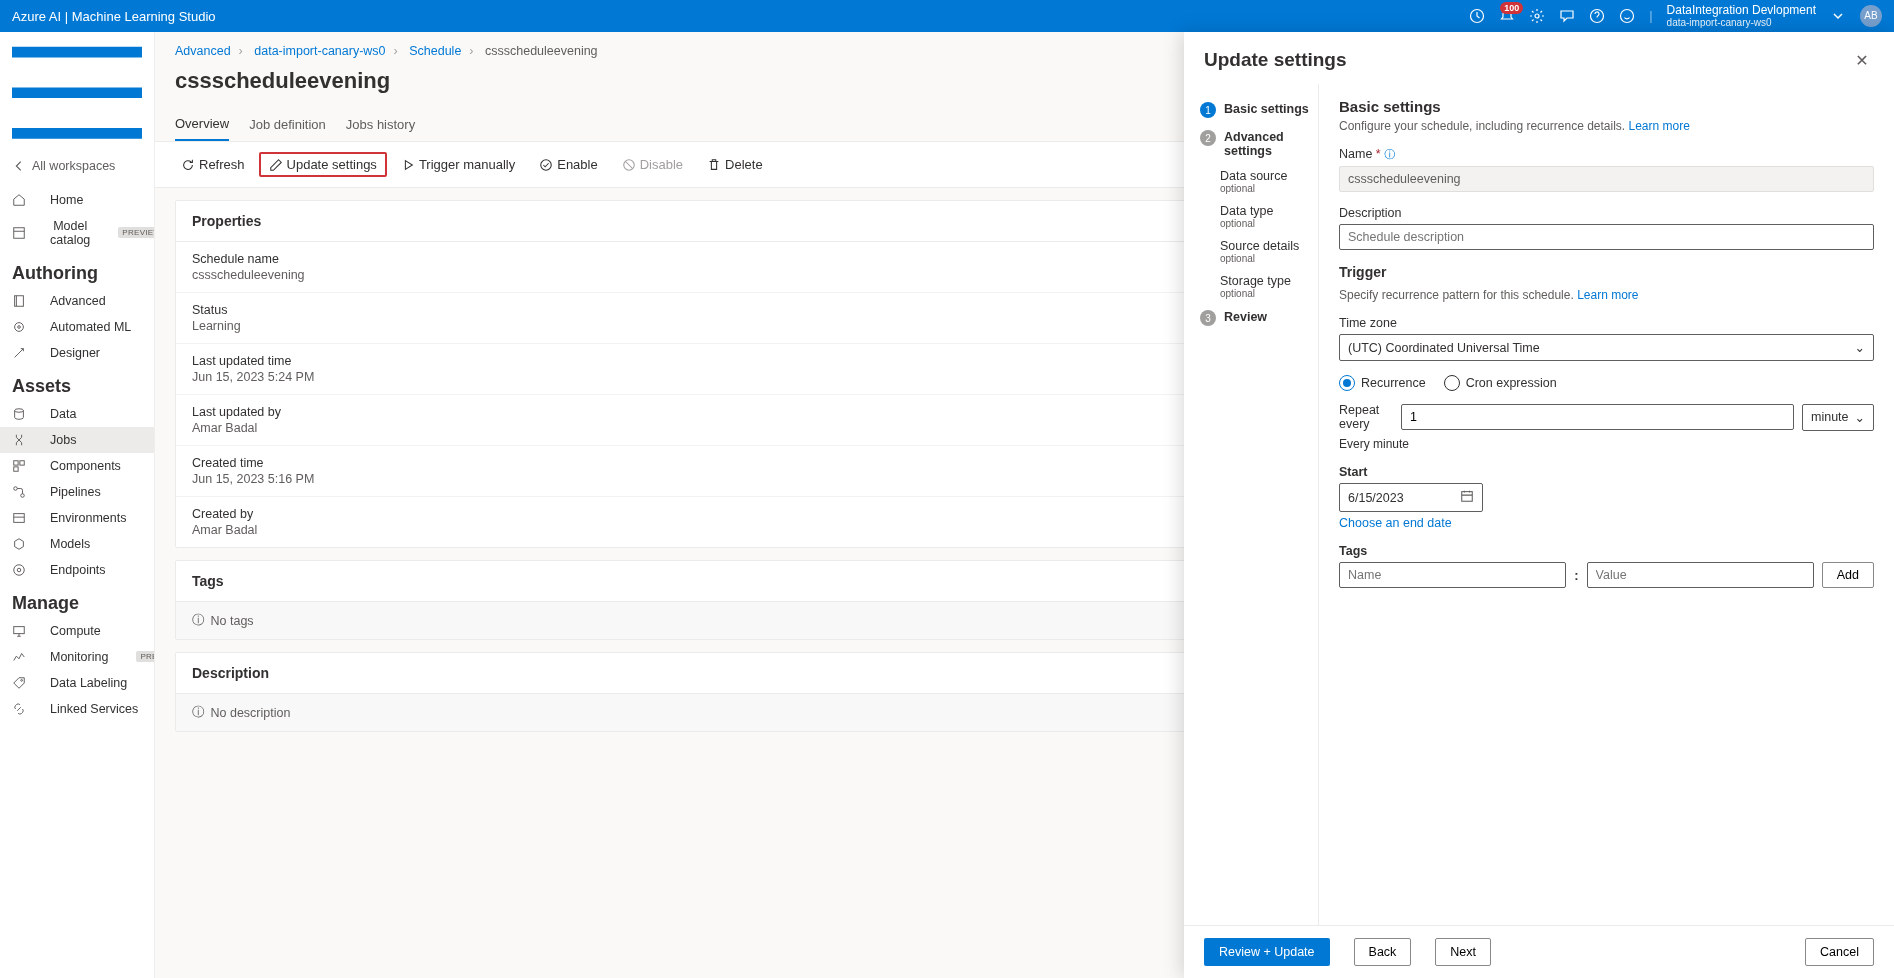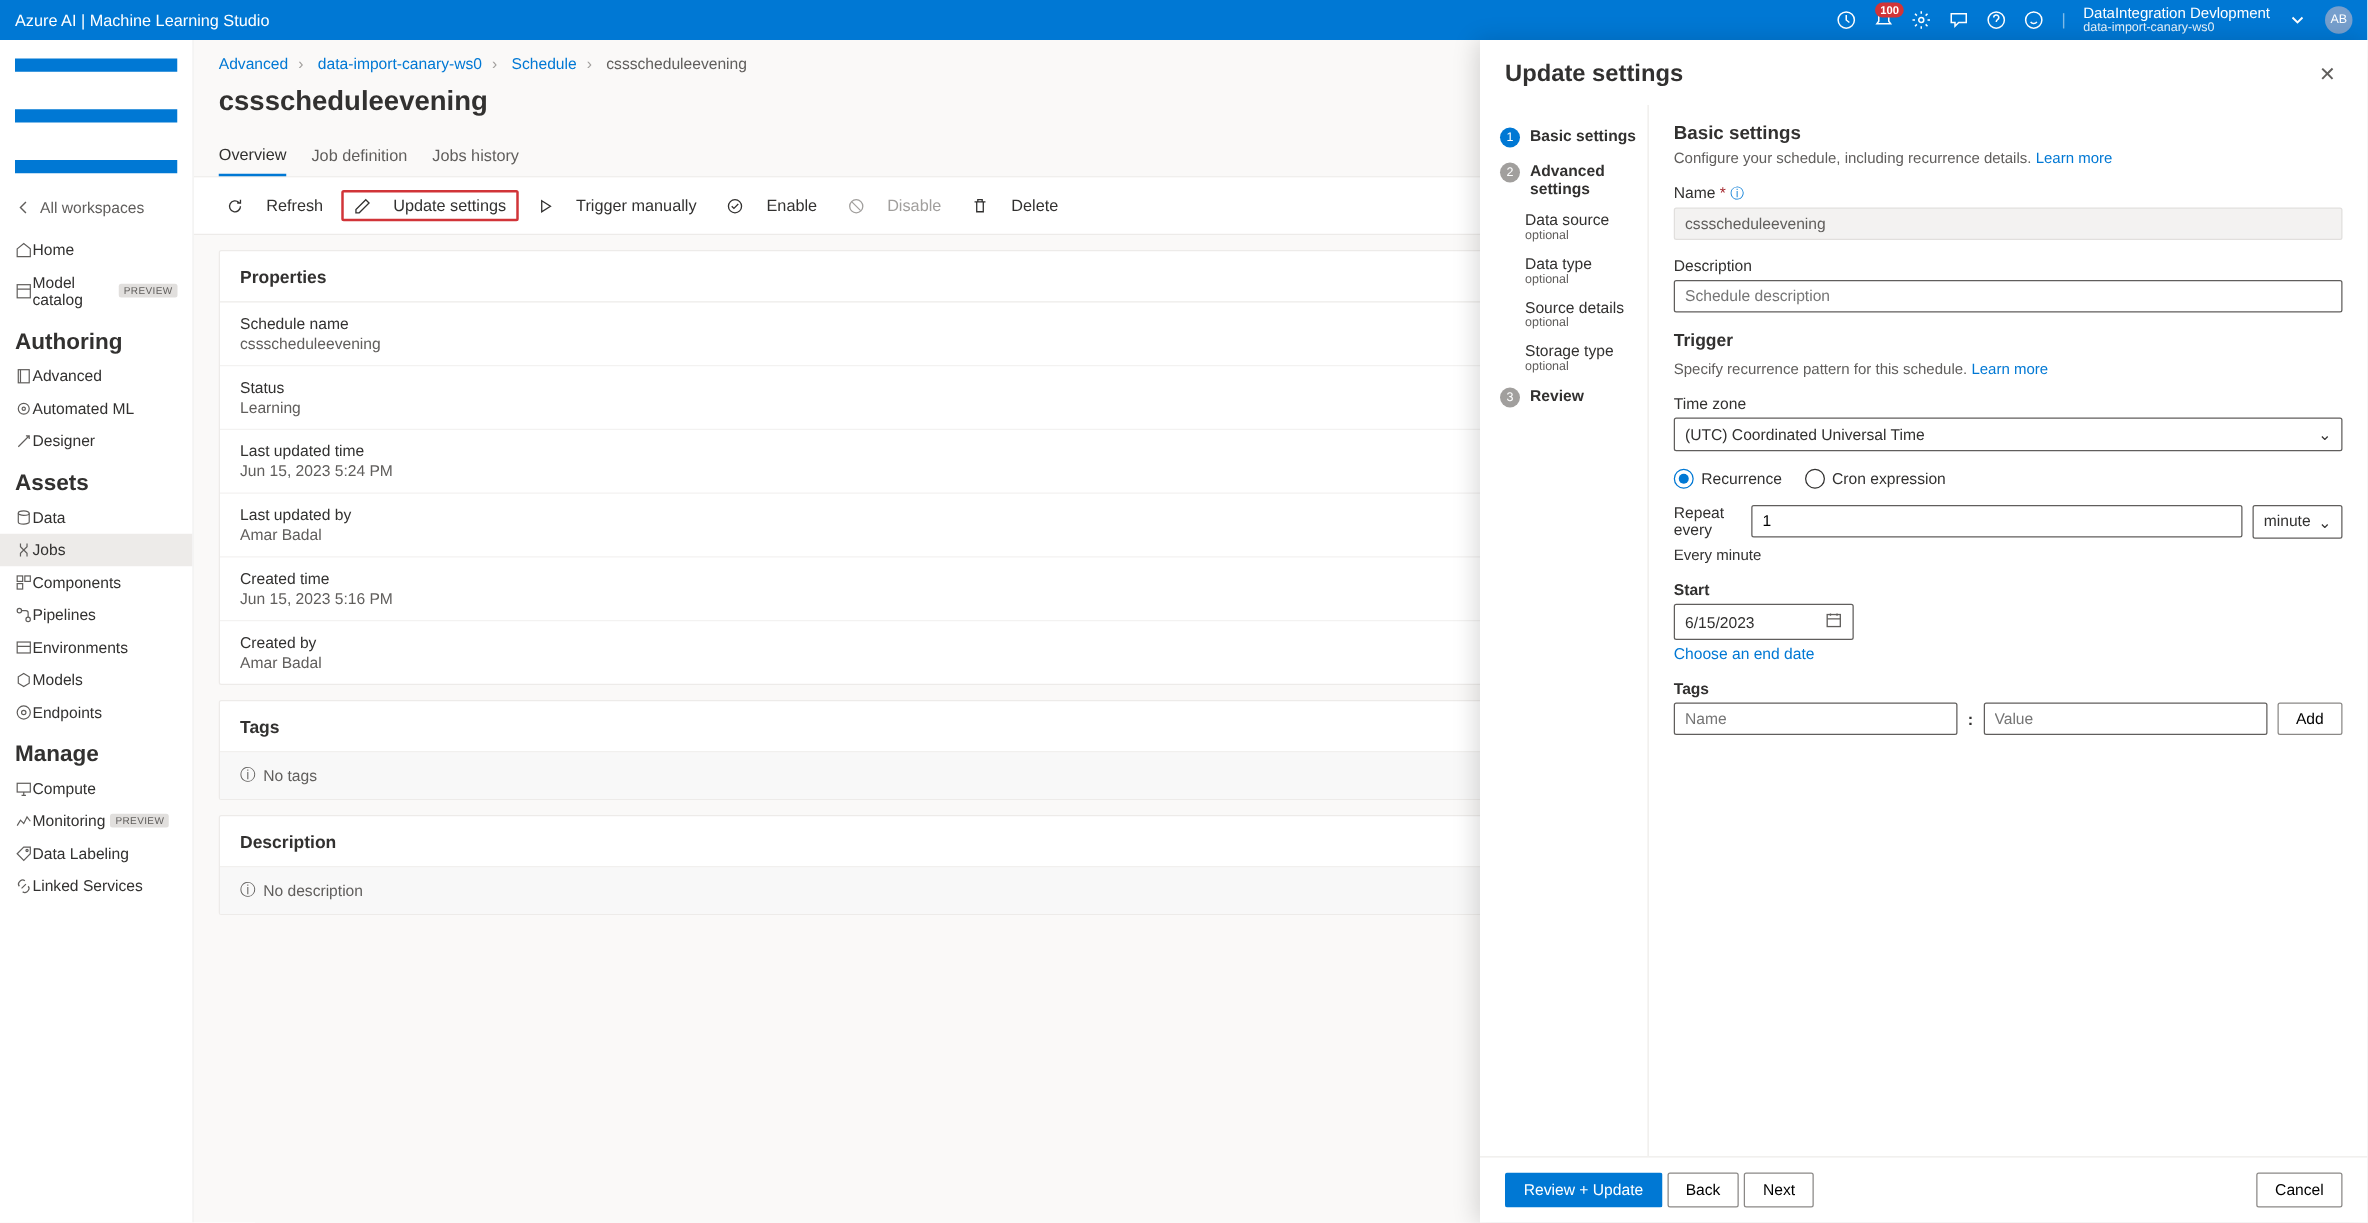--- a/index.html
+++ b/index.html
@@ -9,35 +9,35 @@
 .topbar-right { display: flex; align-items: center; gap: 14px; }
 .topbar-icon { width: 16px; height: 16px; display: inline-flex; align-items: center; justify-content: center; color: #fff; cursor: pointer; position: relative; }
 .badge { position: absolute; top: -6px; right: -8px; background: #d13438; color: #fff; border-radius: 8px; font-size: 9px; padding: 1px 4px; font-weight: 600; }
 .tenant { font-size: 11px; line-height: 1.2; text-align: left; cursor: pointer; }
 .tenant .t1 { font-size: 12px; }
 .avatar { width: 22px; height: 22px; border-radius: 50%; background: #769fcd; color: #fff; font-size: 10px; display: flex; align-items: center; justify-content: center; }
 .app { display: flex; height: calc(100vh - 32px); }
 .sidebar { width: 155px; border-right: 1px solid #eee; padding: 8px 0; overflow-y: auto; font-size: 12.5px; }
 .sidebar .hamburger { padding: 4px 12px 8px; color: #0078d4; cursor: pointer; }
 .sidebar .back { display: flex; align-items: center; gap: 6px; padding: 6px 12px; cursor: pointer; color: #605e5c; }
-.sidebar .item { display: flex; align-items: center; gap: 0; padding: 6px 12px; cursor: pointer; color: #323130; }
+.sidebar .item { display: flex; align-items: center; gap: 24px; padding: 6px 12px; cursor: pointer; color: #323130; text-align: center; }
 .sidebar .item.active { background: #edebe9; font-weight: 400; }
 .sidebar .section { padding: 10px 12px 4px; font-weight: 600; font-size: 18px; color: #323130; }
 .sidebar .icon { width: 14px; height: 14px; display: inline-flex; align-items: center; justify-content: center; color: #605e5c; flex-shrink: 0; }
 .preview-pill { background: #e1dfdd; color: #605e5c; font-size: 8px; padding: 1px 4px; border-radius: 2px; margin-left: 4px; text-transform: uppercase; letter-spacing: 0.3px; }
 .main { flex: 1; background: #faf9f8; padding: 0; overflow-y: auto; position: relative; }
 .breadcrumb { padding: 12px 20px 4px; font-size: 12.5px; color: #605e5c; }
 .breadcrumb a { color: #0078d4; text-decoration: none; cursor: pointer; }
 .breadcrumb .sep { margin: 0 8px; color: #a19f9d; }
 .page-title { font-size: 22px; font-weight: 600; padding: 6px 20px 14px; }
 .tabs { display: flex; gap: 20px; padding: 0 20px; border-bottom: 1px solid #edebe9; align-items: center; }
 .tab { padding: 8px 0; cursor: pointer; color: #605e5c; font-size: 13px; }
 .tab.active { color: #323130; border-bottom: 2px solid #0078d4; font-weight: 400; }
 .toolbar { display: flex; gap: 4px; padding: 10px 16px; background: #fff; border-bottom: 1px solid #edebe9; }
-.tbtn { display: flex; align-items: center; gap: 18px; padding: 5px 10px; cursor: pointer; color: #323130; font-size: 13px; border-radius: 2px; }
+.tbtn { display: flex; align-items: center; gap: 4px; padding: 5px 10px; cursor: pointer; color: #323130; font-size: 13px; border-radius: 2px; }
 .tbtn.disabled { color: #a19f9d; cursor: default; }
 .tbtn.highlighted { border: 2px solid #d13438; border-radius: 2px; padding: 3px 8px; }
 .tbtn .ticon { width: 14px; height: 14px; display: inline-flex; align-items: center; justify-content: center; }
 .card { background: #fff; margin: 12px 20px; border: 1px solid #edebe9; border-radius: 2px; }
 .card-header { padding: 12px 16px; font-weight: 600; font-size: 14px; border-bottom: 1px solid #edebe9; }
 .card-body { padding: 0; }
 .prop-row { padding: 10px 16px; border-bottom: 1px solid #f3f2f1; }
 .prop-row:last-child { border-bottom: none; }
 .prop-label { font-size: 12.5px; color: #323130; font-weight: 400; margin-bottom: 2px; }
 .prop-value { font-size: 12.5px; color: #605e5c; }
@@ -76,21 +76,21 @@
 .inline { display: flex; align-items: center; gap: 8px; font-size: 12.5px; }
 .numbox { width: 42px; padding: 5px 6px; border: 1px solid #605e5c; border-radius: 2px; font-size: 12.5px; }
 .unitsel { padding: 5px 8px; border: 1px solid #605e5c; border-radius: 2px; font-size: 12.5px; display: inline-flex; align-items: center; gap: 6px; cursor: pointer; }
 .hint { font-size: 12px; color: #323130; margin: 6px 0 14px; }
 .datebox { width: 144px; padding: 5px 8px; border: 1px solid #605e5c; border-radius: 2px; font-size: 12.5px; display: flex; justify-content: space-between; align-items: center; cursor: pointer; }
 .link { color: #0078d4; font-size: 12.5px; cursor: pointer; display: inline-block; margin-top: 4px; }
 .tagrow { display: flex; gap: 8px; align-items: center; }
 .tagrow input { flex: 1; }
 .tagsep { font-weight: 600; }
 .addbtn { padding: 5px 14px; border: 1px solid #8a8886; background: #fff; border-radius: 2px; cursor: pointer; font-size: 12.5px; }
-.panel-footer { border-top: 1px solid #edebe9; padding: 12px 20px; display: flex; gap: 4px; }
+.panel-footer { border-top: 1px solid #edebe9; padding: 12px 20px; display: flex; gap: 24px; }
 .pbtn { padding: 6px 14px; border-radius: 2px; font-size: 12.5px; cursor: pointer; border: 1px solid transparent; }
 .pbtn.primary { background: #0078d4; color: #fff; }
 .pbtn.default { background: #fff; border-color: #8a8886; }
 .pbtn.right { margin-left: auto; }
 svg { width: 100%; height: 100%; }
 </style>
 </head>
 <body>
 
 <div class="topbar">

